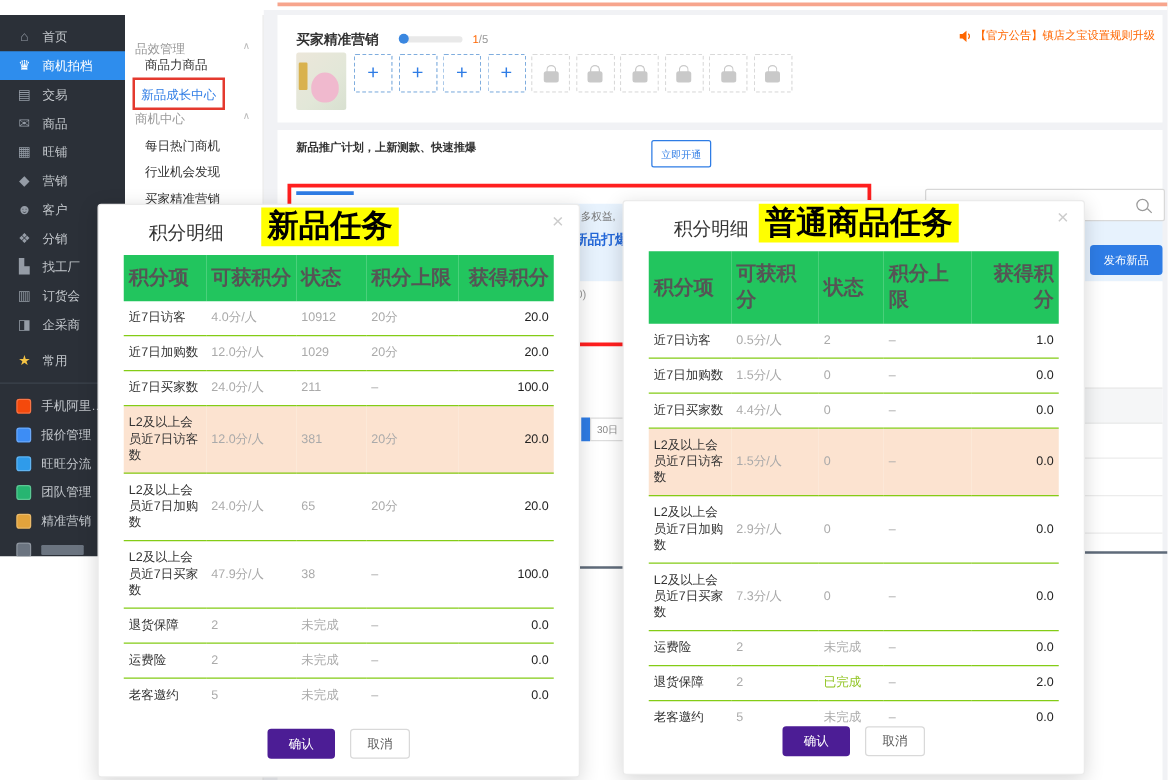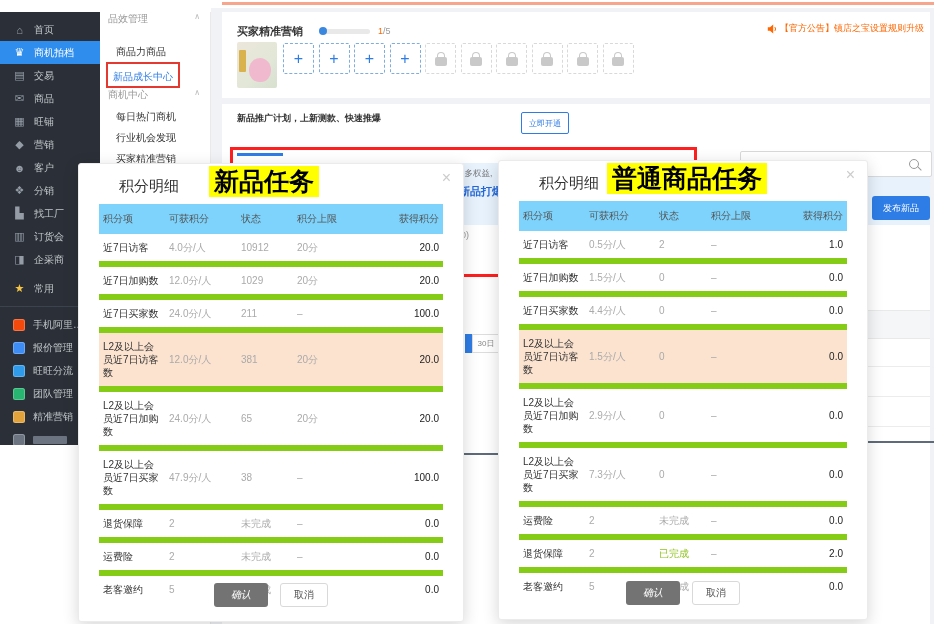--- a/index.html
+++ b/index.html
@@ -83,32 +83,32 @@
          box-shadow:0 4px 16px rgba(0,0,0,.16);}
   .m1{left:78px;top:163px;width:384px;height:457px;}
   .m2{left:498px;top:160px;width:368px;height:458px;}
   .m-title{position:absolute;left:40px;top:13px;font-size:15px;color:#333;}
   .m-tag{position:absolute;top:2px;font-size:25px;line-height:1.15;font-weight:bold;color:#000;
          background:#ffff00;padding:1px 5px;white-space:nowrap;}
   .m1 .m-tag{left:130px;}
   .m2 .m-tag{left:108px;}
   .m-close{position:absolute;right:12px;top:5px;font-size:16px;color:#ccc;cursor:pointer;}
   table.m-table{position:absolute;left:20px;top:40px;border-collapse:collapse;table-layout:fixed;}
-  .m-table th{background:#7dd3fc;font-size:10px;color:#555;font-weight:normal;text-align:left;padding:8px 4px;}
+  .m-table th{background:#22c55e;font-size:16px;color:#555;font-weight:bold;text-align:left;padding:8px 4px;}
   .m-table td{font-size:10px;padding:7px 4px;line-height:13px;vertical-align:middle;word-break:break-all;}
-  .m-table tbody tr{border-bottom:6px solid #84cc16;}
+  .m-table tbody tr{border-bottom:1px solid #84cc16;}
   .m-table tbody tr:last-child{border-bottom:none;}
   td.c1{color:#333;}
   td.c2,td.c3,td.c4{color:#aaa;}
   td.c5,th.c5{text-align:right;}
   td.c5{color:#222;}
   tr.hl{background:#fce3d0;}
   td.done{color:#8fc31f;}
   .m-footer{position:absolute;left:0;right:0;bottom:14px;display:flex;justify-content:center;gap:12px;}
-  .btn-confirm{width:54px;height:24px;background:#737373;border:none;border-radius:3px;color:#fff;font-size:10px;cursor:pointer;font-style:italic;}
+  .btn-confirm{width:54px;height:24px;background:#4c1d95;border:none;border-radius:3px;color:#fff;font-size:10px;cursor:pointer;}
   .btn-cancel{width:48px;height:24px;background:#fff;border:1px solid #d9d9d9;border-radius:3px;color:#555;font-size:10px;cursor:pointer;}
 </style>
 </head>
 <body>
 
 <div class="content-bg"></div>
 <div class="topline"></div>
 
 <div class="sidebar">
   <div class="sgroup">
@@ -199,21 +199,21 @@
     <span>精准营销</span>
   </div>
 </div>
   <div class="srow">
     <span class="plug-ic" style="background:#6b7480"></span>
     <span class="partial-blob"></span>
   </div>
 </div>
 
 <div class="submenu">
-  <div class="sm-title" style="top:0">
+  <div class="sm-title" style="top:20px">
     <span>品效管理</span>
     <span class="caret">∧</span>
   </div>
   <div class="sm-item" style="top:33px">商品力商品</div>
   <div class="nb-box">
     <span class="sm-link">新品成长中心</span>
   </div>
   <div class="sm-title" style="top:76px">
     <span>商机中心</span>
     <span class="caret">∧</span>

